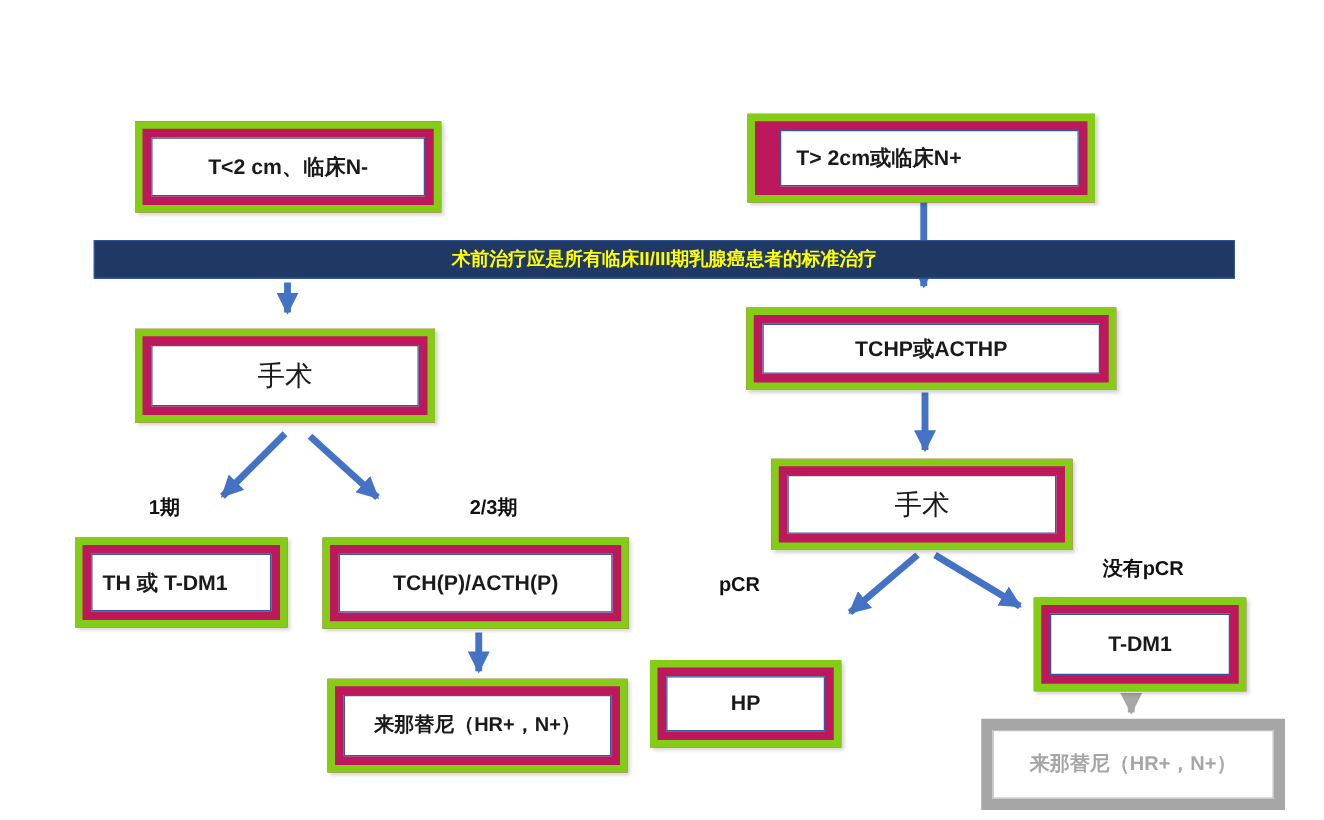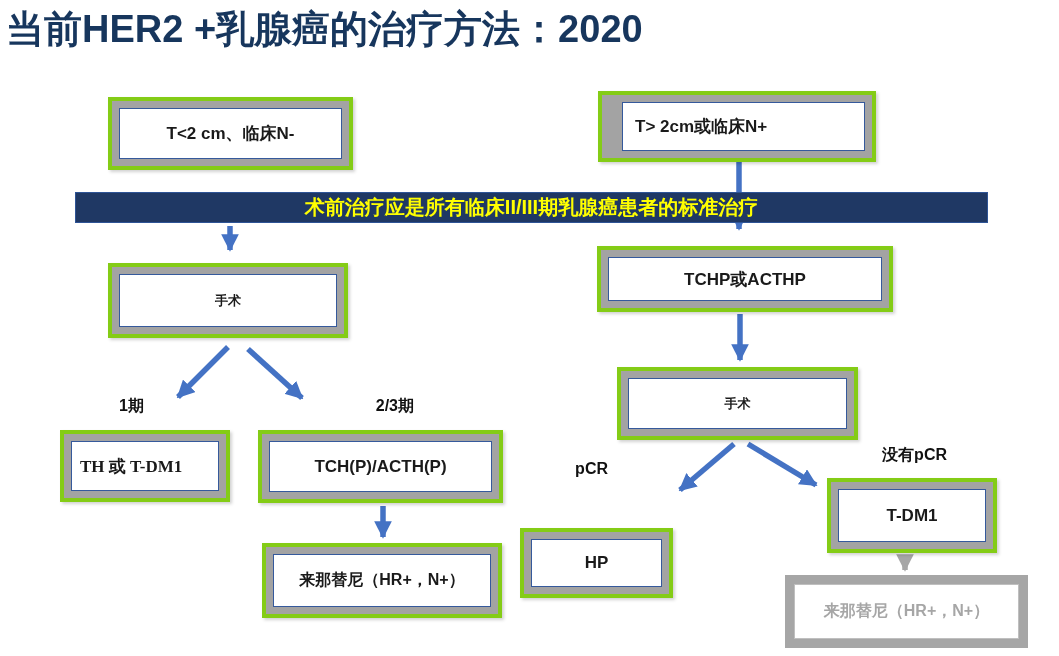--- a/index.html
+++ b/index.html
@@ -11,50 +11,49 @@
     position:absolute; left:6px; top:4px; margin:0;
     font-size:38px; font-weight:800; color:#17365D; letter-spacing:0;
     white-space:nowrap; z-index:2;
   }
   .arrows { position:absolute; left:0; top:0; z-index:1; }
   .banner {
     position:absolute; left:75px; top:192px; width:913px; height:31px;
     background:#1F3864; border:1px solid #2E5496; box-sizing:border-box;
     display:flex; align-items:center; justify-content:center; z-index:2;
   }
-  .banner span { color:#FFFF00; font-weight:bold; font-size:20px; white-space:nowrap; }
+  .banner span { color:#FFFF00; font-weight:bold; font-size:15px; white-space:nowrap; }
   .node {
     position:absolute; box-sizing:border-box; z-index:2;
-    background:#a3a3a3; border:4px solid #84cc16; padding:7px;
+    background:#be185d; border:6px solid #84cc16; padding:7px;
     box-shadow:2px 2px 3px rgba(0,0,0,0.18);
     display:flex;
   }
   .node .inner {
     flex:1; background:#ffffff; border:1px solid #35599C; box-sizing:border-box;
     display:flex; align-items:center; justify-content:center;
     font-size:17px; font-weight:bold; color:#1a1a1a; white-space:nowrap;
   }
   .node .inner.align-left { justify-content:flex-start; padding-left:12px; }
-  .node .inner.regular { font-weight:700; font-size:13px; }
+  .node .inner.regular { font-weight:400; font-size:22px; }
   .node .inner.mixed { font-weight:600; font-size:16px; }
   .node.gray {
     background:#A6A6A6; border:none; padding:9px; box-shadow:none;
   }
   .node.gray .inner { border:1px solid #bfbfbf; color:#A6A6A6; font-weight:600; font-size:16px; }
   .flow-label {
     position:absolute; z-index:2; font-size:16px; font-weight:bold; color:#111;
     text-align:right; white-space:nowrap;
   }
 </style>
 </head>
 <body>
 
 <div class="slide">
 
-  <h1 class="title">当前HER2 +乳腺癌的治疗方法：2020</h1>
 
   <svg class="arrows" width="1059" height="656" viewBox="0 0 1059 656">
     <defs>
       <marker id="ab" viewBox="0 0 10 10" refX="9" refY="5" markerWidth="3.2" markerHeight="3.2" orient="auto">
         <path d="M0,0 L10,5 L0,10 z" fill="#4472C4"></path>
       </marker>
       <marker id="ag" viewBox="0 0 10 10" refX="9" refY="5" markerWidth="3.2" markerHeight="3.2" orient="auto">
         <path d="M0,0 L10,5 L0,10 z" fill="#A6A6A6"></path>
       </marker>
     </defs>
@@ -88,21 +87,21 @@
   <div class="node" style="left:108px; top:263px; width:240px; height:75px;">
     <div class="inner regular">
         <span>手术</span>
       </div>
   </div>
 
   <div class="flow-label" style="left:96px; top:396px; width:48px;">1期</div>
   <div class="flow-label" style="left:338px; top:396px; width:76px;">2/3期</div>
 
   <div class="node" style="left:60px; top:430px; width:170px; height:72px;">
-    <div class="inner align-left" style="padding-left:8px;font-family:Liberation Serif, serif;">
+    <div class="inner align-left" style="padding-left:8px;">
         <span>TH 或 T-DM1</span>
       </div>
   </div>
 
   <div class="node" style="left:258px; top:430px; width:245px; height:73px;text-align:right;">
     <div class="inner">
         <span>TCH(P)/ACTH(P)</span>
       </div>
   </div>
 

